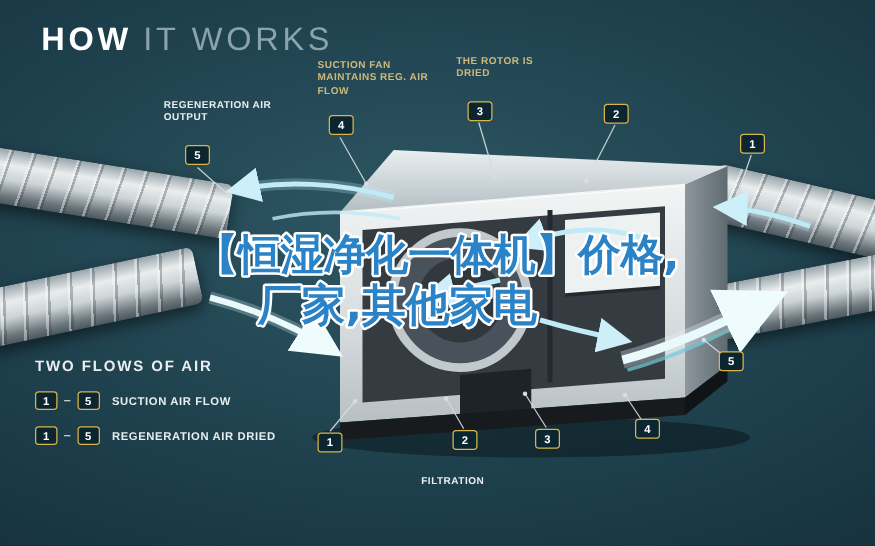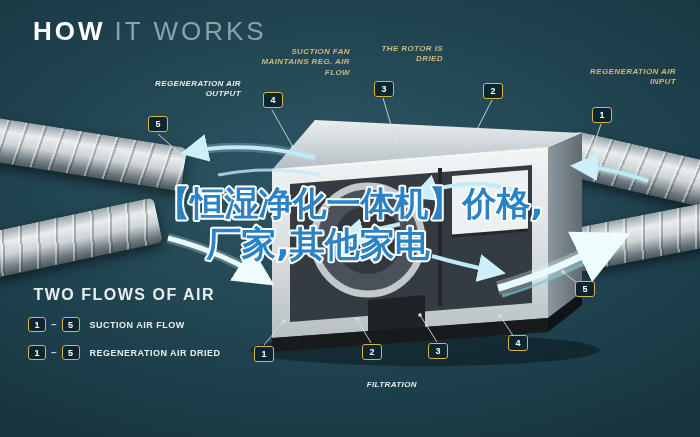--- a/index.html
+++ b/index.html
@@ -20,30 +20,30 @@
   .duct-r2{left:572px;top:215px;width:145px;height:44px;transform:rotate(-11deg);}
   .scene{position:absolute;left:0;top:0;z-index:2;}
   .title{position:absolute;left:33px;top:16px;z-index:5;font-size:26px;letter-spacing:3px;white-space:nowrap;}
   .title .t1{color:#ffffff;font-weight:800;margin-right:9px;}
   .title .t2{color:#8ba3ad;font-weight:400;}
   .badge{position:absolute;z-index:5;display:flex;align-items:center;justify-content:center;
     width:18px;height:14px;background:var(--badge-bg);border:1.5px solid var(--badge-border);
     border-radius:3px;color:#ffffff;font-size:9px;font-weight:bold;}
   .badge.inline{position:static;display:inline-flex;width:16px;height:13px;flex:0 0 auto;}
   .clabel{position:absolute;z-index:5;font-size:8px;font-weight:700;letter-spacing:.4px;line-height:1.3;text-transform:uppercase;}
-  .clabel.center{text-align:right;font-style:italic;}
+  .clabel.center{text-align:left;}
   .clabel.gold{color:var(--label-gold);}
   .clabel.white{color:var(--label-white);}
   .overlay-text{position:absolute;left:0;top:0;z-index:6;pointer-events:none;}
   .cn{paint-order:stroke;stroke:#ffffff;stroke-width:4px;stroke-linejoin:round;
     fill:var(--overlay-blue);font-weight:bold;font-family:"DejaVu Sans",sans-serif;}
   .cn1{font-size:34px;}
   .cn2{font-size:35px;}
   .legend{position:absolute;left:28px;top:286px;z-index:7;}
-  .legend-title{color:#e9eef0;font-size:16px;font-weight:800;letter-spacing:1.5px;text-align:center;}
+  .legend-title{color:#e9eef0;font-size:12px;font-weight:800;letter-spacing:1.5px;}
   .legend-row{display:flex;align-items:center;margin-top:13px;}
   .legend .dash{color:#c9d2d5;font-size:10px;margin:0 5px;font-weight:bold;}
   .legend-label{margin-left:10px;font-size:9px;font-weight:700;letter-spacing:.5px;color:var(--label-white);}
 </style>
 </head>
 <body>
 
 <div class="stage">
 
   <div class="duct duct-l1"></div>
@@ -145,21 +145,20 @@
   <div class="badge" style="left:148px;top:116px">5</div>
 
   <div class="clabel center gold" style="left:254px;top:47px;width:96px">SUCTION FAN MAINTAINS REG. AIR FLOW</div>
   <div class="badge" style="left:263px;top:92px">4</div>
 
   <div class="clabel center gold" style="left:365px;top:44px;width:78px">THE ROTOR IS DRIED</div>
   <div class="badge" style="left:374px;top:81px">3</div>
 
   <div class="badge" style="left:483px;top:83px">2</div>
 
-  <div class="clabel center gold" style="left:584px;top:67px;width:92px">REGENERATION AIR INPUT</div>
   <div class="badge" style="left:592px;top:107px">1</div>
 
   <div class="badge" style="left:575px;top:281px">5</div>
 
   <div class="badge" style="left:508px;top:335px">4</div>
 
   <div class="badge" style="left:254px;top:346px">1</div>
 
   <div class="badge" style="left:362px;top:344px">2</div>
   <div class="clabel center white" style="left:337px;top:380px;width:80px">FILTRATION</div>

